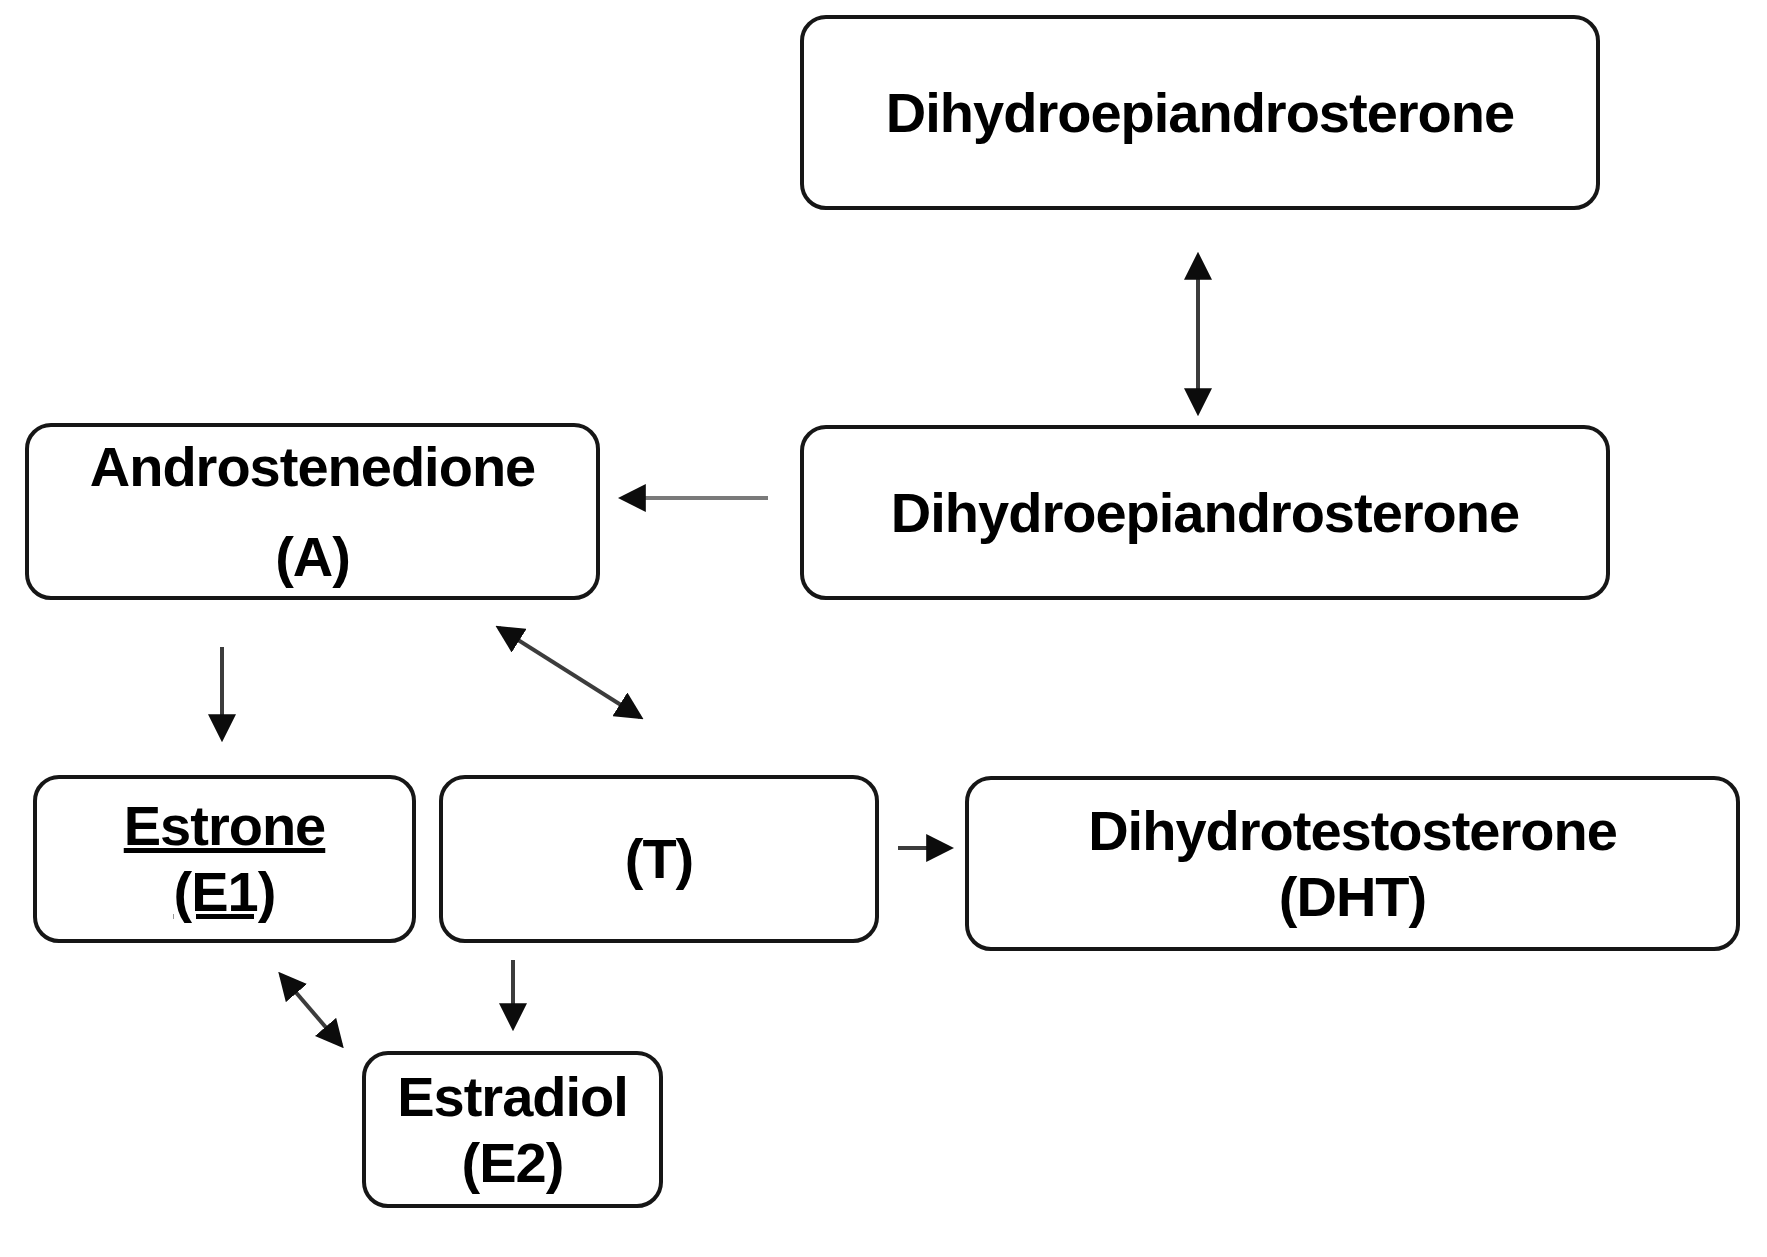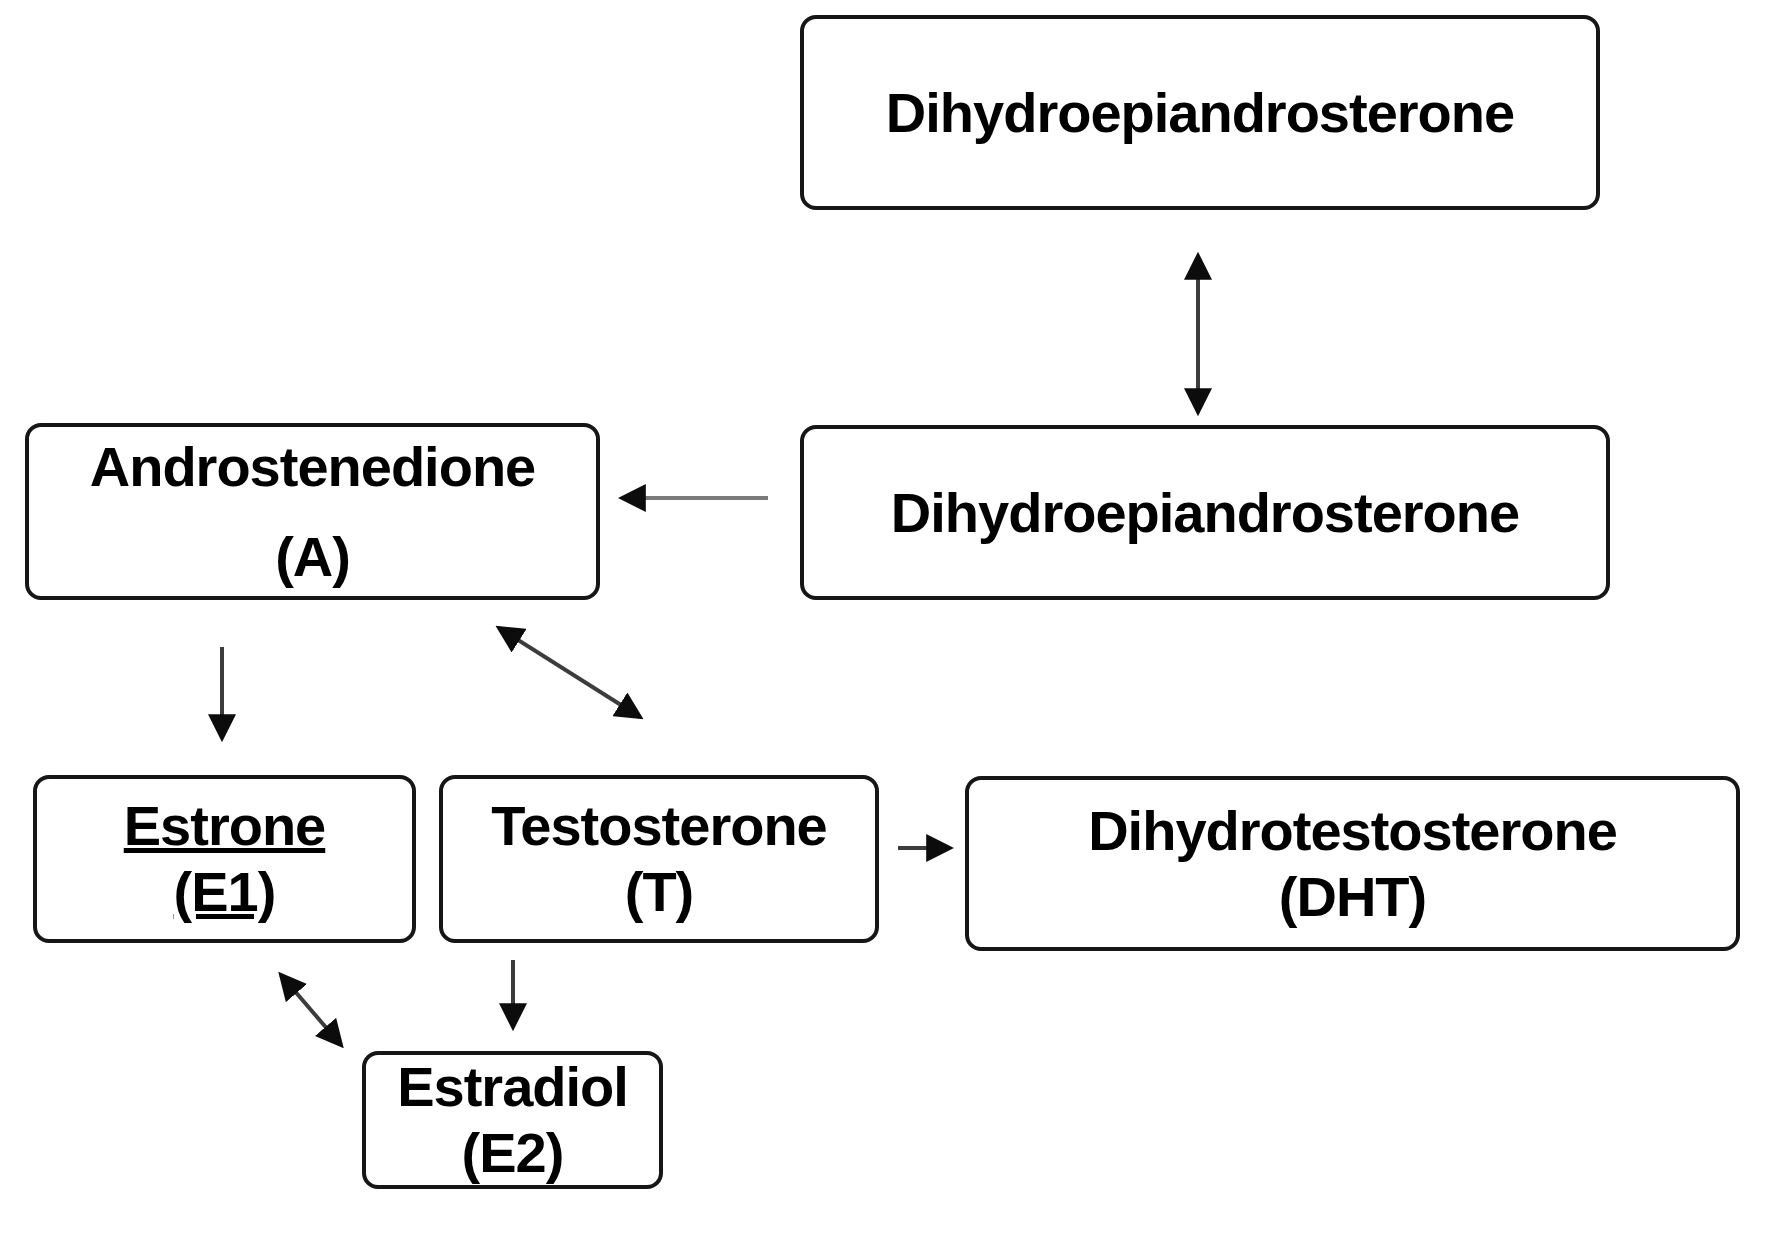--- a/index.html
+++ b/index.html
@@ -8,21 +8,21 @@
     width: 1767px;
     height: 1257px;
     background: #ffffff;
     font-family: "Liberation Sans", sans-serif;
     overflow: hidden;
   }
   .node {
     position: absolute;
     box-sizing: border-box;
     border: 4px solid #161616;
-    border-radius: 16px;
+    border-radius: 26px;
     background: #ffffff;
     display: flex;
     flex-direction: column;
     align-items: center;
     justify-content: center;
     text-align: center;
     z-index: 2;
   }
   .node .line {
     display: block;
@@ -33,21 +33,21 @@
     color: #000000;
     white-space: nowrap;
   }
   
   #node-dheas       { left: 800px; top: 15px;   width: 800px; height: 195px; }
   #node-andro       { left: 25px;  top: 423px;  width: 575px; height: 177px; gap: 24px; }
   #node-dhea        { left: 800px; top: 425px;  width: 810px; height: 175px; }
   #node-estrone     { left: 33px;  top: 775px;  width: 383px; height: 168px; text-decoration: underline; }
   #node-testo       { left: 439px; top: 775px;  width: 440px; height: 168px; }
   #node-dht         { left: 965px; top: 776px;  width: 775px; height: 175px; }
-  #node-estradiol   { left: 362px; top: 1051px; width: 301px; height: 138px; }
+  #node-estradiol   { left: 362px; top: 1051px; width: 301px; height: 157px; }
   #arrows-layer {
     position: absolute;
     left: 0; top: 0;
     width: 1767px; height: 1257px;
     z-index: 1;
   }
 </style>
 </head>
 <body>
 
@@ -87,21 +87,20 @@
   <div class="node" id="node-dhea">
     <span class="line">Dihydroepiandrosterone</span>
   </div>
 
   <div class="node" id="node-estrone">
     <span class="line">Estrone</span>
     <span class="line">(E1)</span>
   </div>
 
   <div class="node" id="node-testo">
-    <span class="line">Testosterone</span>
     <span class="line">(T)</span>
   </div>
 
   <div class="node" id="node-dht">
     <span class="line">Dihydrotestosterone</span>
     <span class="line">(DHT)</span>
   </div>
 
   <div class="node" id="node-estradiol">
     <span class="line">Estradiol</span>

